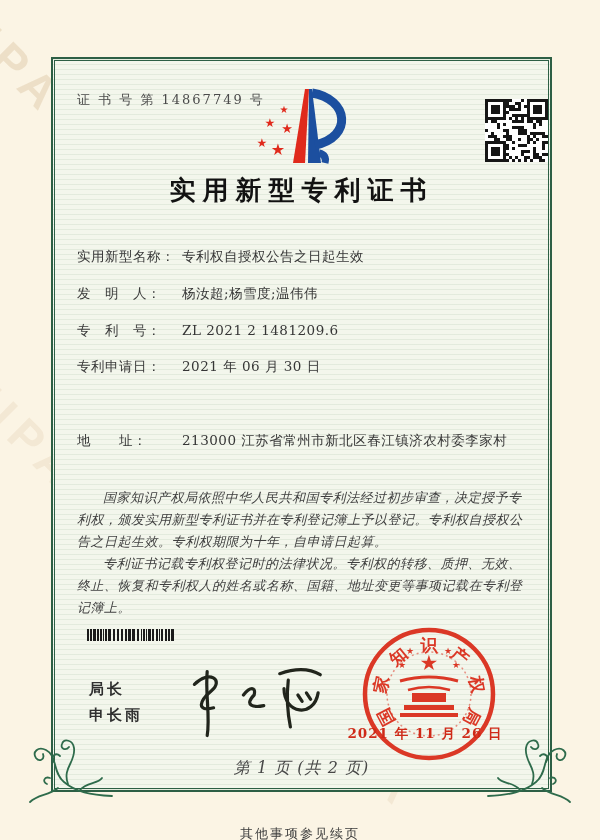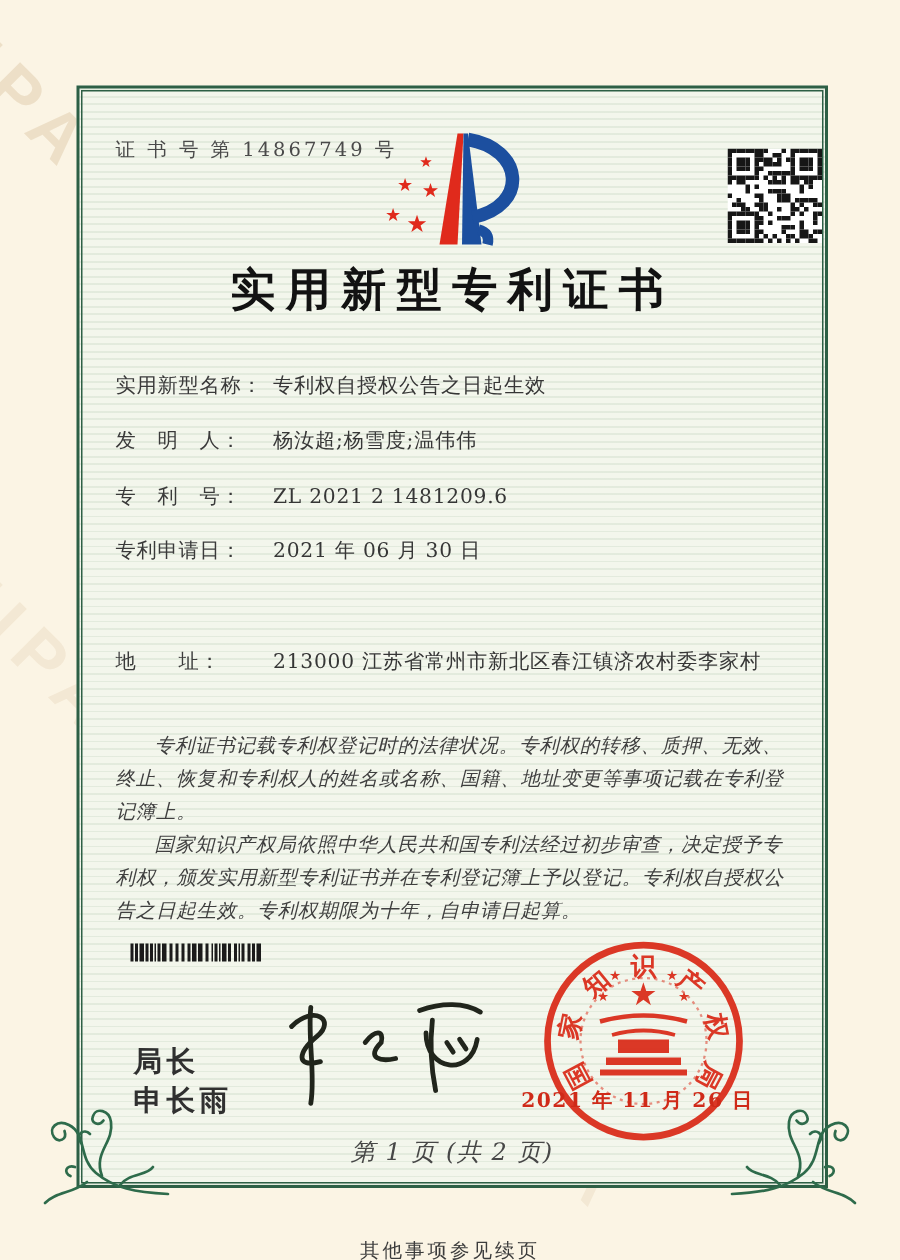--- a/index.html
+++ b/index.html
@@ -19,35 +19,35 @@
     position:absolute;left:51px;top:57px;width:497px;height:731px;
     border:2px solid #2d5f45;background-color:#f3f6ec;
     background-image:repeating-linear-gradient(0deg, rgba(118,158,120,0.13) 0px, rgba(118,158,120,0.13) 1px, transparent 1px, transparent 5px);
   }
   .frame-inner-line{position:absolute;inset:1px;border:1px solid #2d5f45;pointer-events:none;}
   .cert-no{position:absolute;left:24px;top:32px;font-size:13px;letter-spacing:2px;color:#4a4a4a;}
   .logo{position:absolute;left:200px;top:26px;width:100px;height:82px;}
   .qr{position:absolute;left:432px;top:40px;width:63px;height:63px;}
   .title{
     position:absolute;left:0;top:114px;width:100%;text-align:center;
-    font-size:30px;font-weight:bold;letter-spacing:7px;color:#121212;
+    font-size:26px;font-weight:bold;letter-spacing:7px;color:#121212;
   }
   .field-row{position:absolute;left:24px;width:460px;font-size:13.5px;color:#3a3a3a;letter-spacing:0.5px;}
   .flabel{display:inline-block;width:105px;}
   .fvalue{color:#363636;}
   .pair2{position:absolute;left:252px;top:0;}
   .pair2 .flabel{width:86px;}
   .paras{
     position:absolute;left:24px;top:428px;width:452px;
     font-size:13px;line-height:22px;color:#3f3f3f;font-style:italic;letter-spacing:0.5px;
   }
   .paras p{margin:0;text-indent:2em;}
   .barcode{position:absolute;left:34px;top:570px;width:160px;height:12px;font-size:0;}
   .barcode span{display:inline-block;height:100%;background:#1b1b1b;vertical-align:top;}
-  .signer{position:absolute;left:36px;font-family:Liberation Sans, sans-serif;font-weight:bold;font-size:19px;color:#303030;letter-spacing:3px;margin-top:15px;}
+  .signer{position:absolute;left:36px;font-family:Liberation Sans, sans-serif;font-weight:bold;font-size:15px;color:#303030;letter-spacing:3px;}
   .signer-title{top:621px;}
   .signer-name{top:647px;}
   .signature{position:absolute;left:124px;top:604px;width:150px;height:80px;}
   .seal{position:absolute;left:301px;top:560px;width:150px;height:150px;opacity:0.93;}
   .seal-date{
     position:absolute;left:292px;top:666px;width:160px;text-align:center;
     font-size:13.5px;font-weight:bold;color:#cf2a18;letter-spacing:1px;
   }
   .page-info{position:absolute;left:0;top:699px;width:100%;text-align:center;font-size:16px;color:#474747;letter-spacing:1px;font-style:italic;}
   .cont-note{position:absolute;left:0;top:796px;width:100%;text-align:center;font-size:13px;color:#3c3c3c;letter-spacing:2px;margin-top:29px;}
@@ -313,22 +313,22 @@
     <span class="flabel">专　利　号：</span><span class="fvalue">ZL 2021 2 1481209.6</span>
   </div>
   <div class="field-row" style="top:299px">
     <span class="flabel">专利申请日：</span><span class="fvalue">2021 年 06 月 30 日</span>
   </div>
   <div class="field-row" style="top:373px">
     <span class="flabel">地　　址：</span><span class="fvalue">213000 江苏省常州市新北区春江镇济农村委李家村</span>
   </div>
 
   <div class="paras">
+    <p>国家知识产权局依照中华人民共和国专利法经过初步审查，决定授予专利权，颁发实用新型专利证书并在专利登记簿上予以登记。专利权自授权公告之日起生效。专利权期限为十年，自申请日起算。</p>
     <p>专利证书记载专利权登记时的法律状况。专利权的转移、质押、无效、终止、恢复和专利权人的姓名或名称、国籍、地址变更等事项记载在专利登记簿上。</p>
-    <p>国家知识产权局依照中华人民共和国专利法经过初步审查，决定授予专利权，颁发实用新型专利证书并在专利登记簿上予以登记。专利权自授权公告之日起生效。专利权期限为十年，自申请日起算。</p>
   </div>
 
   <div class="barcode" id="barcode"><span style="width:2px;margin-right:1px"></span><span style="width:2px;margin-right:1px"></span><span style="width:3px;margin-right:1px"></span><span style="width:2px;margin-right:1px"></span><span style="width:2px;margin-right:1px"></span><span style="width:1px;margin-right:1px"></span><span style="width:2px;margin-right:1px"></span><span style="width:3px;margin-right:2px"></span><span style="width:2px;margin-right:2px"></span><span style="width:2px;margin-right:2px"></span><span style="width:2px;margin-right:2px"></span><span style="width:2px;margin-right:1px"></span><span style="width:3px;margin-right:1px"></span><span style="width:3px;margin-right:2px"></span><span style="width:2px;margin-right:2px"></span><span style="width:1px;margin-right:1px"></span><span style="width:2px;margin-right:1px"></span><span style="width:1px;margin-right:1px"></span><span style="width:3px;margin-right:1px"></span><span style="width:2px;margin-right:2px"></span><span style="width:2px;margin-right:1px"></span><span style="width:1px;margin-right:1px"></span><span style="width:2px;margin-right:2px"></span><span style="width:2px;margin-right:1px"></span><span style="width:2px;margin-right:1px"></span><span style="width:3px;margin-right:2px"></span></div>
 
   <div class="signer signer-title">局长</div>
   <div class="signer signer-name">申长雨</div>
 
   <svg class="signature" viewBox="0 0 140 75">
     <g fill="none" stroke="#21251c" stroke-width="3" stroke-linecap="round">
       <path d="M28,8 C26,28 31,50 28,68"></path>

